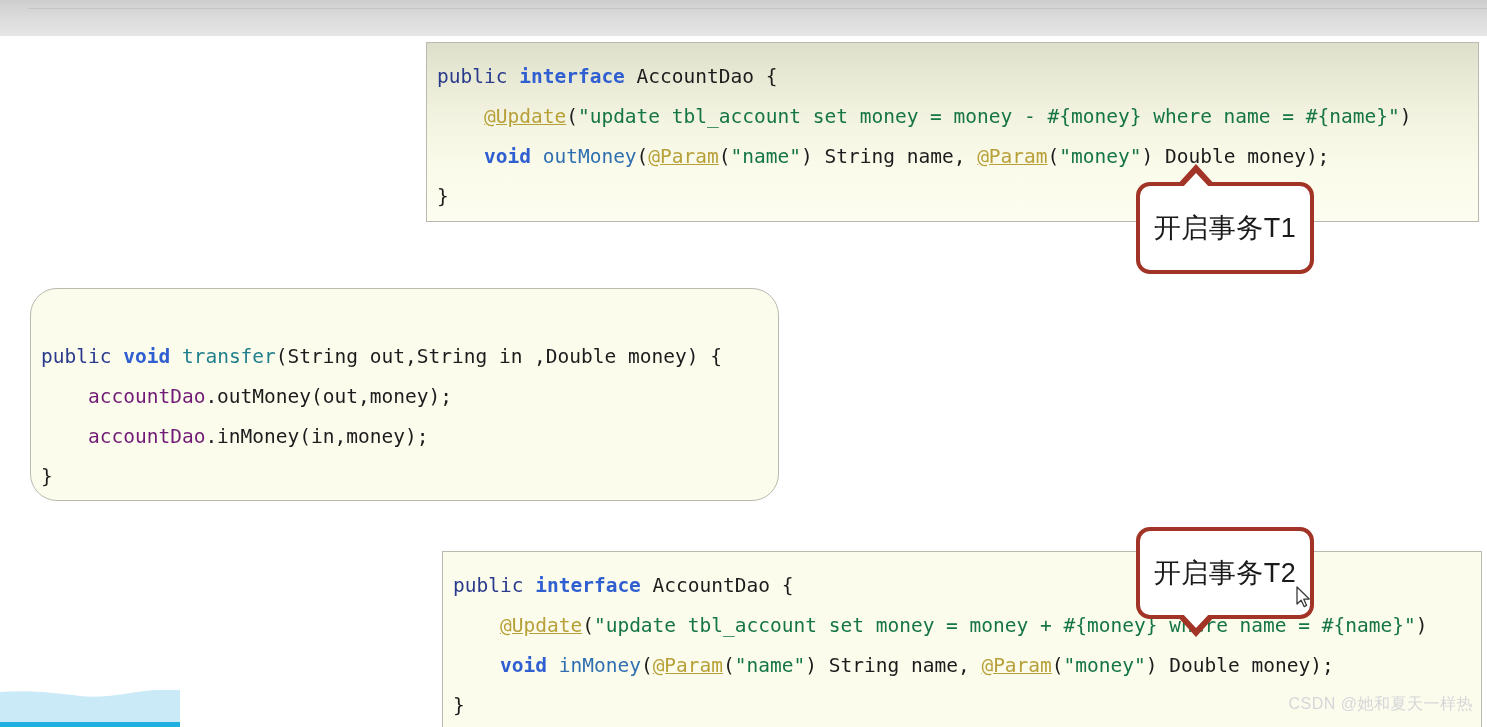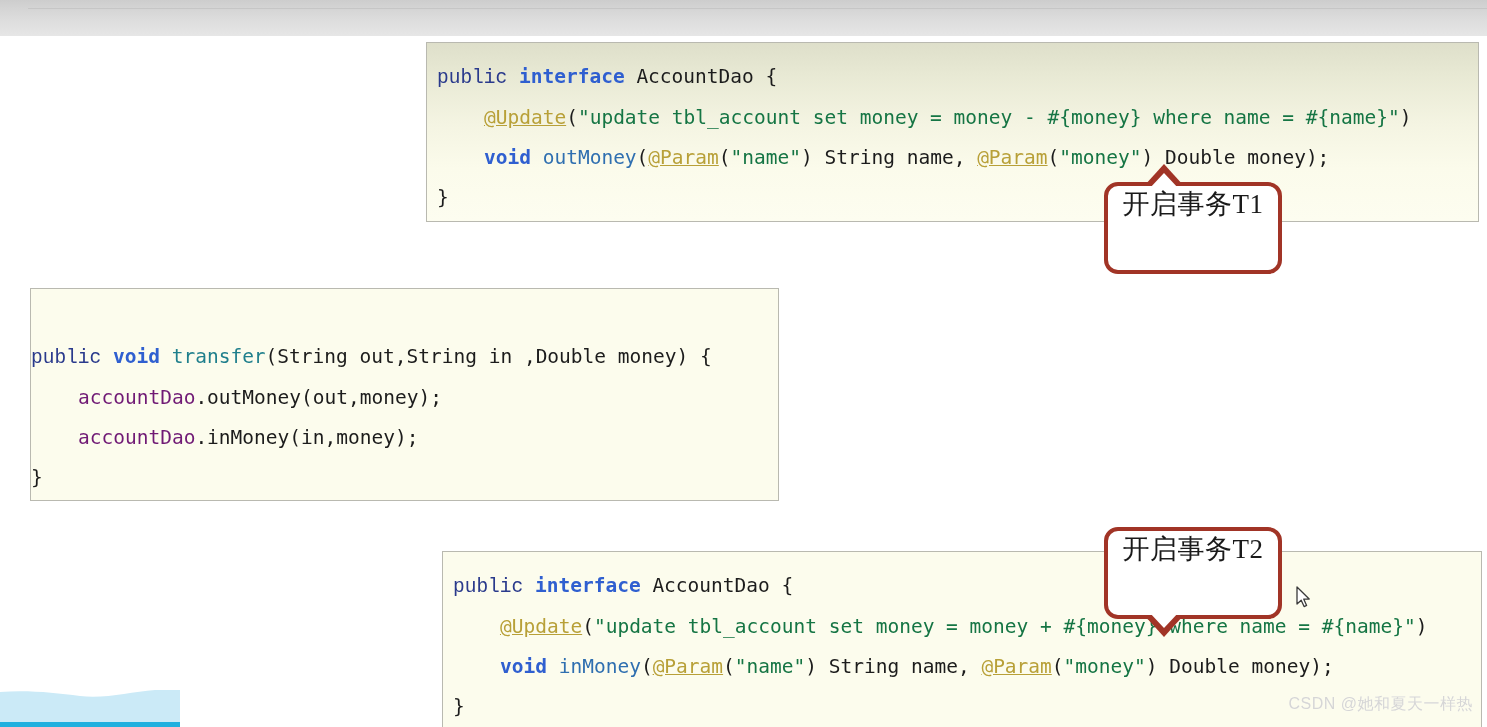--- a/index.html
+++ b/index.html
@@ -65,56 +65,59 @@
     top: 42px;
     width: 1053px;
     height: 180px;
     padding: 14px 0 0 10px;
   }
   #code-mid {
     left: 30px;
     top: 288px;
     width: 749px;
     height: 213px;
-    padding: 48px 0 0 0;
+    padding: 48px 0 0 10px;
+    border-radius: 27px;
   }
   #code-bottom {
     left: 442px;
     top: 551px;
     width: 1040px;
     height: 200px;
     padding: 14px 0 0 10px;
   }
 
   
-  .kw      { color: #2a3a8c; font-family: Liberation Mono, monospace; }        
+  .kw      { color: #2a3a8c; }        
   .kw2     { color: #2f5fd0; font-weight: bold; }
   .anno    { color: #b8a038; text-decoration: underline; }        
   .str     { color: #157544; }        
   .method  { color: #2f6fb0; text-align: center; }        
   .teal    { color: #1f7f8c; }        
   .field   { color: #701a75; }        
   .plain   { color: #1c1c1c; }
 
   
   .callout {
     position: absolute;
     box-sizing: border-box;
     background: #ffffff;
     border: 4px solid #a13426;
     border-radius: 14px;
     width: 178px;
     height: 92px;
     display: flex;
+    align-items: center;
     justify-content: center;
-    font-family: Liberation Serif, serif;
+    font-family: Liberation Sans, sans-serif;
     font-size: 27px;
     color: #1a1a1a;
     letter-spacing: 0.5px;
     z-index: 30;
+    margin-left: 32px;
   }
   #callout-t1 { left: 1104px; top: 182px; }
   #callout-t2 { left: 1104px; top: 527px; }
 
   
   .tail-up-outer, .tail-up-inner,
   .tail-down-outer, .tail-down-inner {
     position: absolute;
     width: 0; height: 0;
   }

